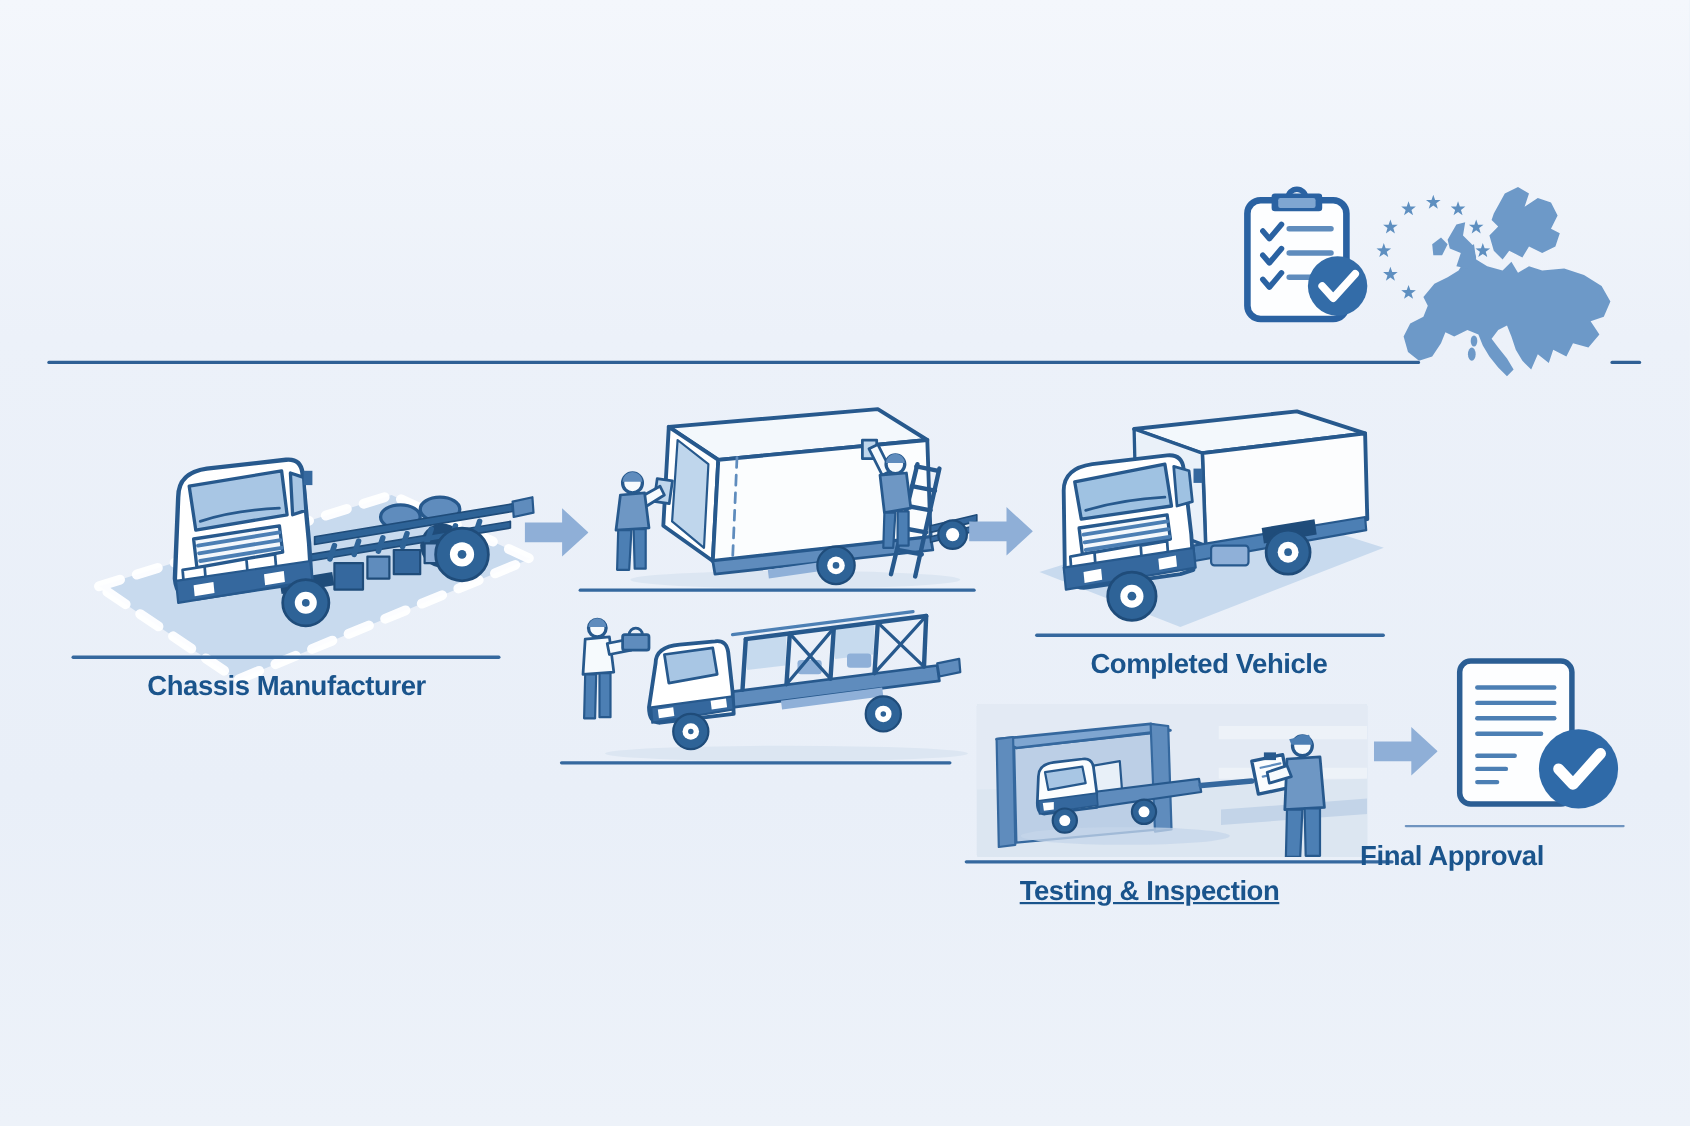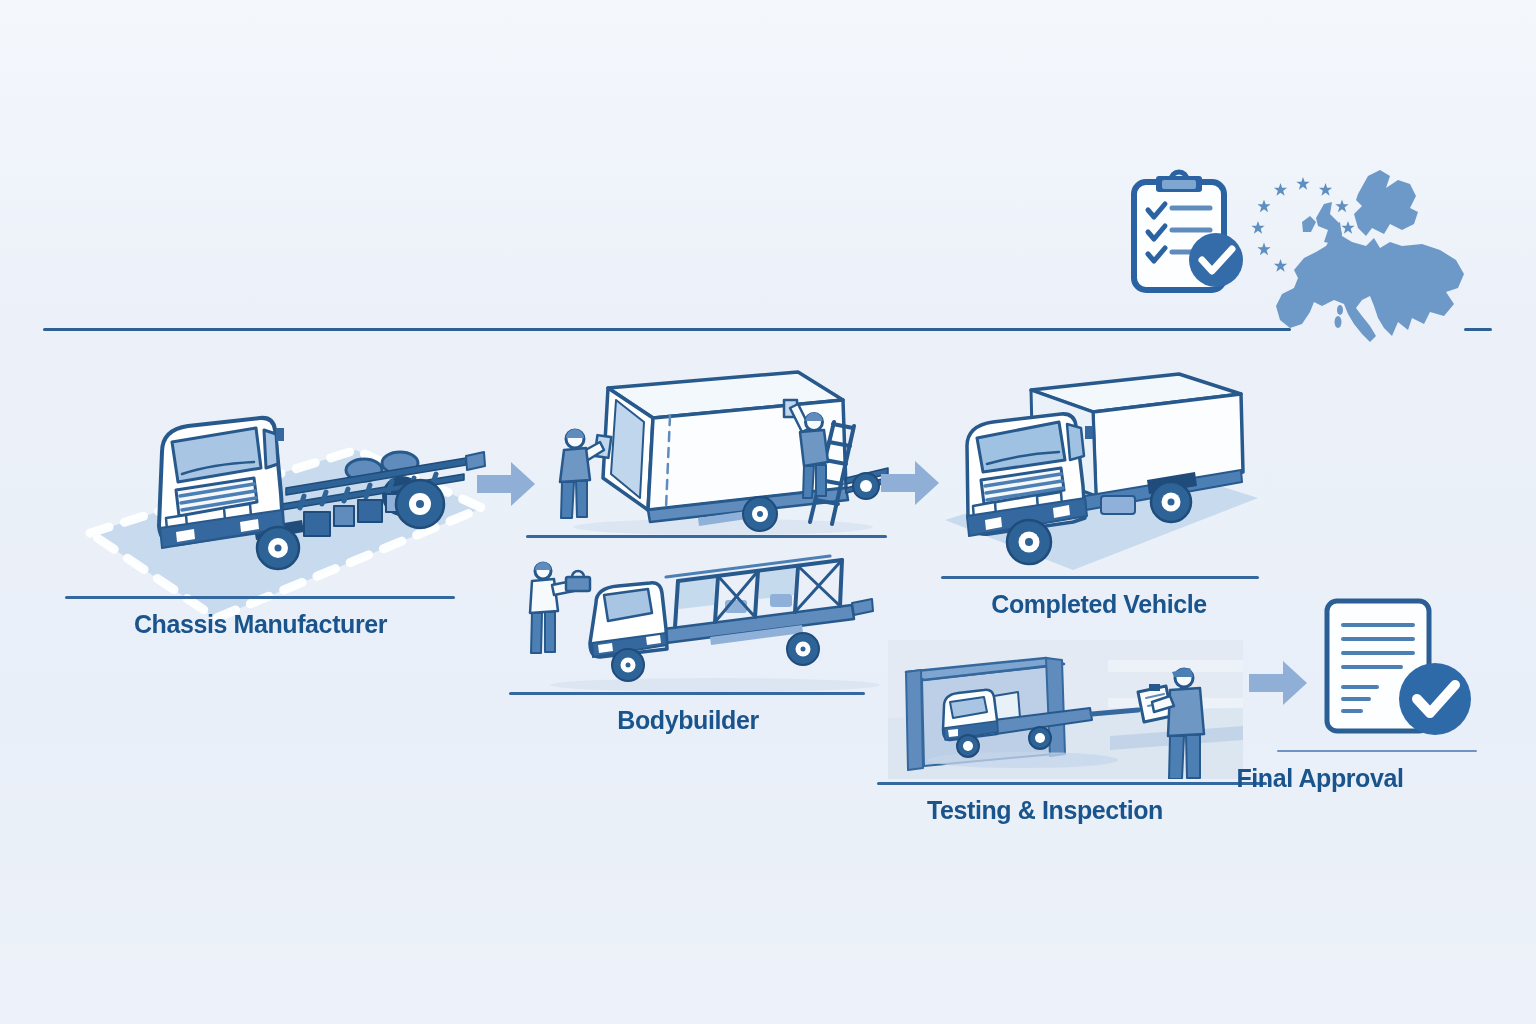--- a/index.html
+++ b/index.html
@@ -247,21 +247,20 @@
     <g>
       <circle cx="128" cy="120" r="16" fill="#2E6397" stroke="#1F4C7A" stroke-width="2"></circle>
       <circle cx="128" cy="120" r="7.5" fill="#FFFFFF"></circle>
       <circle cx="128" cy="120" r="2.5" fill="#2E6397"></circle>
       <circle cx="303" cy="104" r="16" fill="#2E6397" stroke="#1F4C7A" stroke-width="2"></circle>
       <circle cx="303" cy="104" r="7.5" fill="#FFFFFF"></circle>
       <circle cx="303" cy="104" r="2.5" fill="#2E6397"></circle>
     </g>
   </svg>
   <div class="stageline" style="left:509px;top:692px;width:356px;"></div>
-  <div class="label" style="left:508px;top:706px;width:360px;">Bodybuilder</div>
 
   <svg class="abs" style="left:881px;top:459px;" width="58" height="48" viewBox="0 0 58 48">
     <polygon points="0,15 34,15 34,2 58,24 34,46 34,33 0,33" fill="#8FAFD7"></polygon>
   </svg>
 
   <svg class="abs" style="left:933px;top:368px;" width="332" height="208" viewBox="0 0 332 208" stroke-linejoin="round" stroke-linecap="round">
     <polygon points="12,152 205,92 325,130 140,202" fill="#C8DAEE"></polygon>
     <g>
       <polygon points="98,22 246,6 308,26 160,44" fill="#F3F8FC" stroke="#27598D" stroke-width="3.5"></polygon>
       <polygon points="160,44 308,26 310,104 163,128" fill="#FCFDFE" stroke="#27598D" stroke-width="3.5"></polygon>
@@ -342,21 +341,21 @@
         <path d="M287,37 A9,9 0 0 1 305,37 Z" fill="#4C7FB4"></path>
         <polygon points="284,32 302,28 304,33 286,37" fill="#4C7FB4"></polygon>
         <polygon points="282,50 312,48 316,94 280,96" fill="#6E97C4" stroke="#27598D" stroke-width="2.5"></polygon>
         <polygon points="282,56 264,62 266,72 286,66" fill="#F6FAFD" stroke="#27598D" stroke-width="2.5"></polygon>
         <polygon points="282,96 296,96 294,139 281,139" fill="#4C7FB4" stroke="#27598D" stroke-width="2"></polygon>
         <polygon points="298,95 312,95 312,138 299,138" fill="#4C7FB4" stroke="#27598D" stroke-width="2"></polygon>
       </g>
     </svg>
   </div>
   <div class="stageline" style="left:877px;top:782px;width:390px;"></div>
-  <div class="label" style="left:878px;top:796px;width:334px;">Testing &amp; Inspection</div>
+  <div class="label" style="left:878px;top:796px;width:334px;text-decoration:underline;">Testing &amp; Inspection</div>
 
   <svg class="abs" style="left:1249px;top:659px;" width="58" height="48" viewBox="0 0 58 48">
     <polygon points="0,15 34,15 34,2 58,24 34,46 34,33 0,33" fill="#8FAFD7"></polygon>
   </svg>
 
   <svg class="abs" style="left:1317px;top:597px;" width="160" height="152" viewBox="0 0 160 152" stroke-linejoin="round" stroke-linecap="round">
     <g>
       <rect x="10" y="4" width="102" height="130" rx="10" fill="#FDFEFF" stroke="#2B5E94" stroke-width="5"></rect>
       <g stroke="#4C7FB4" stroke-width="4" stroke-linecap="round">
         <line x1="26" y1="28" x2="96" y2="28"></line>

